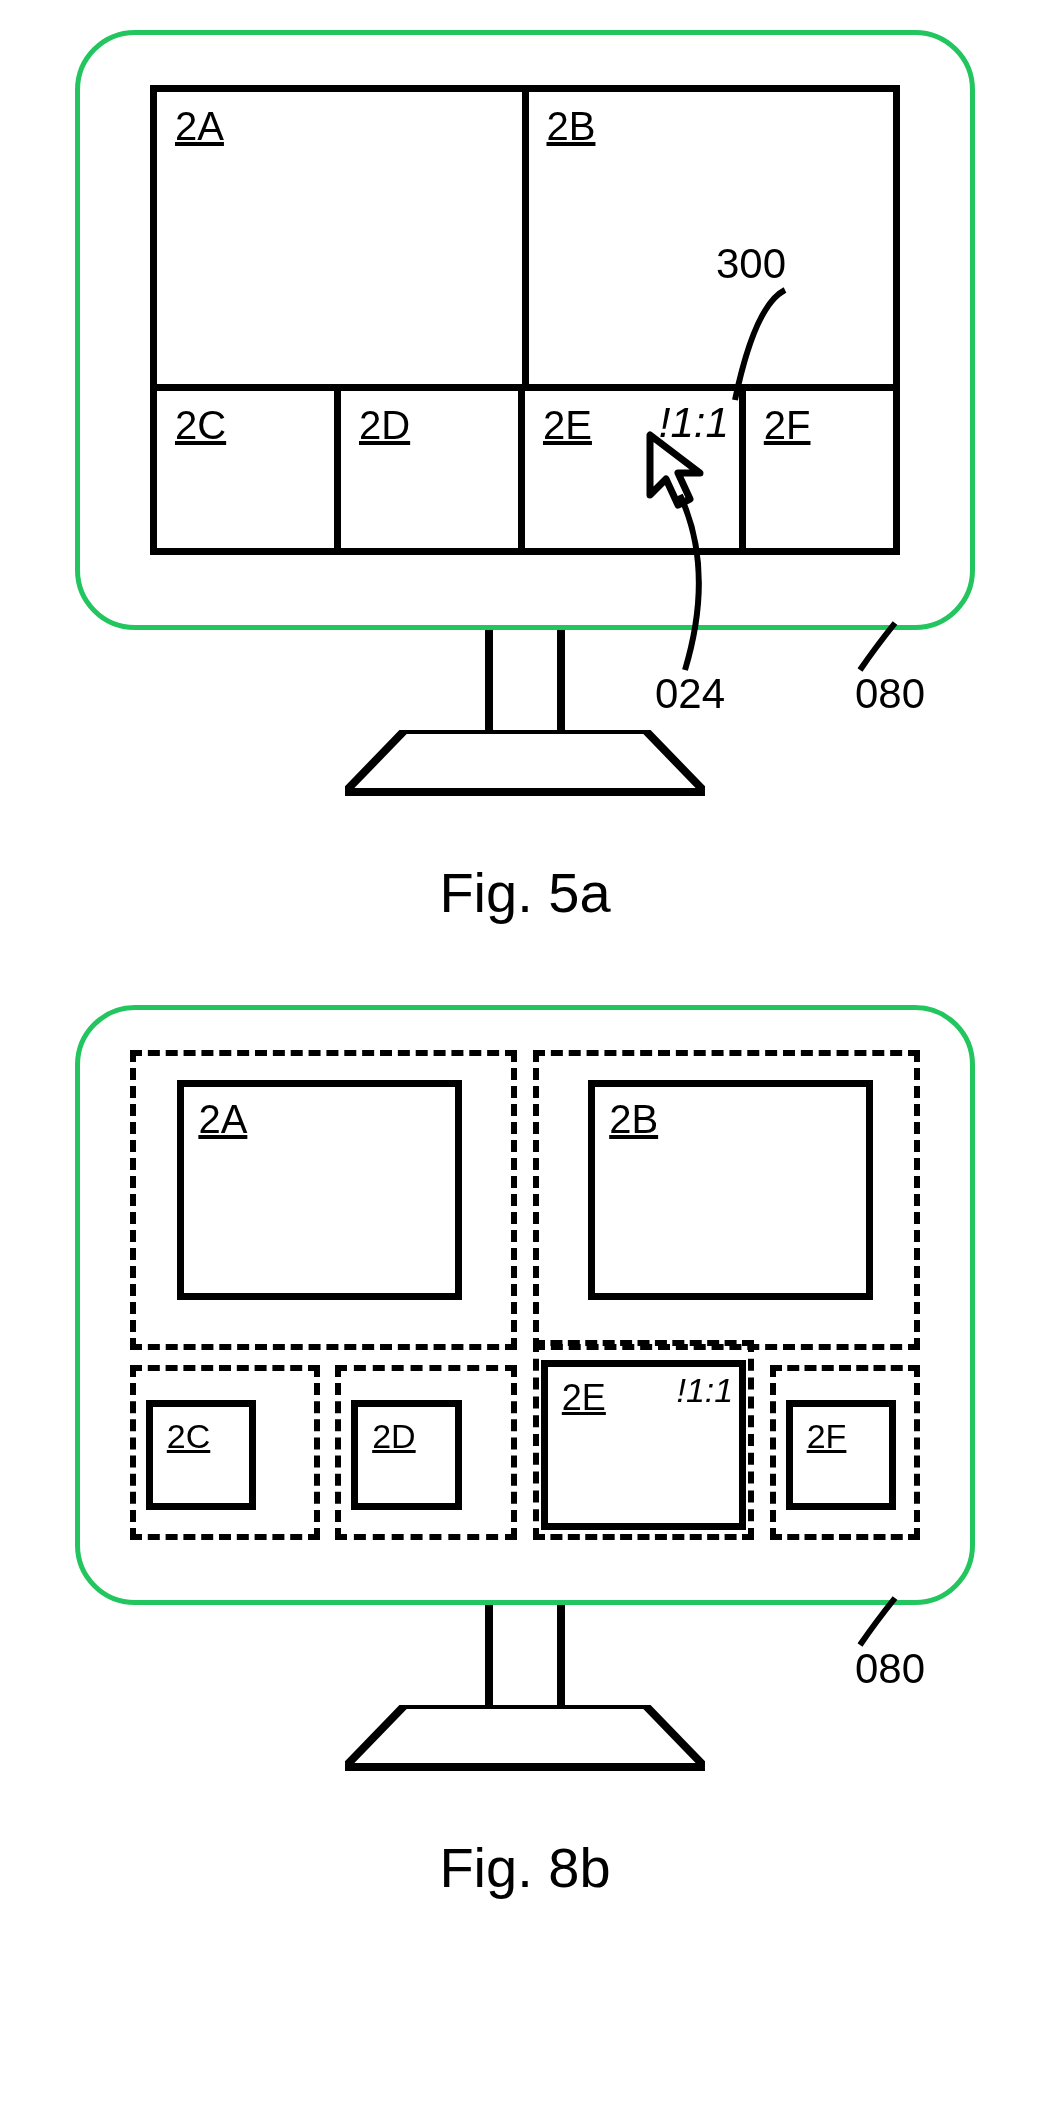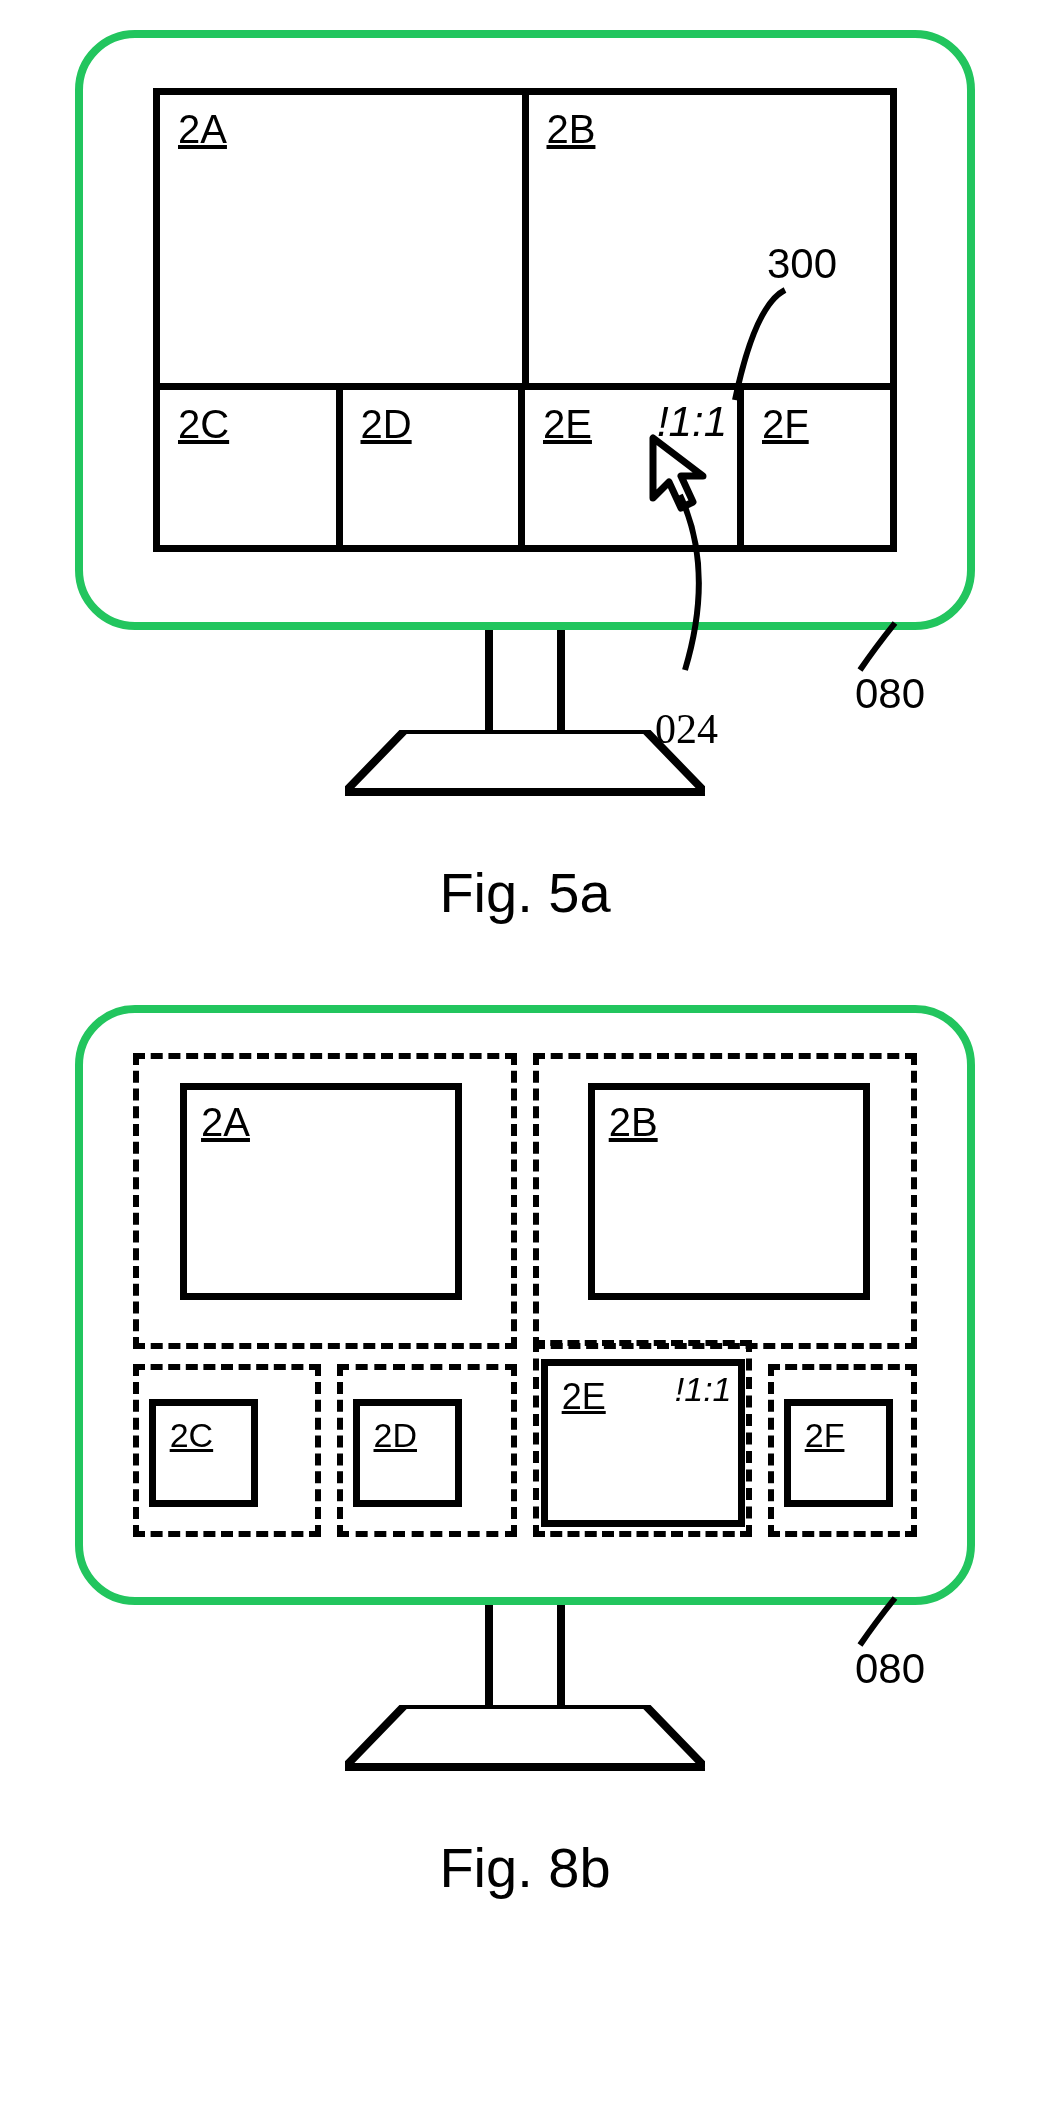--- a/index.html
+++ b/index.html
@@ -11,21 +11,21 @@
     .figure {
       margin-bottom: 80px;
       position: relative;
     }
     .monitor {
       position: relative;
       margin: 0 auto;
       width: 900px;
     }
     .monitor-bezel {
-      border: 8px solid #22c55e;
+      border: 5px solid #22c55e;
       border-radius: 60px;
       height: 600px;
       position: relative;
       background: #fff;
     }
     .monitor-stand-neck {
       width: 80px;
       height: 100px;
       border-left: 8px solid #000;
       border-right: 8px solid #000;
@@ -166,28 +166,28 @@
 
     </div>
 
     <div class="monitor-stand-neck"></div>
     <div class="stand-triangle">
       <svg width="360" height="70" viewBox="0 0 360 70">
         <path d="M 60 0 L 300 0 L 360 62 L 0 62 Z" fill="#fff" stroke="#000" stroke-width="8" stroke-linejoin="miter"></path>
       </svg>
     </div>
 
-    <div class="callout" style="top:210px; left:692px;">
+    <div class="callout" style="top:210px; left:641px;">
       <span>300</span>
     </div>
     <svg class="callout-line" style="top:255px; left:640px;" width="90" height="120">
       <path d="M 70 5 Q 40 20 20 115" fill="none" stroke="#000" stroke-width="6"></path>
     </svg>
 
-    <div class="callout" style="top:675px; left:580px;font-family:Liberation Serif, serif;">
+    <div class="callout" style="top:640px; left:580px;">
       <span>024</span>
     </div>
     <svg class="callout-line" style="top:460px; left:590px;" width="80" height="190">
       <path d="M 15 5 Q 50 80 20 180" fill="none" stroke="#000" stroke-width="6"></path>
     </svg>
 
     <div class="callout" style="top:640px; left:780px;">
       <span>080</span>
     </div>
     <svg class="callout-line" style="top:588px; left:770px;" width="60" height="60">

